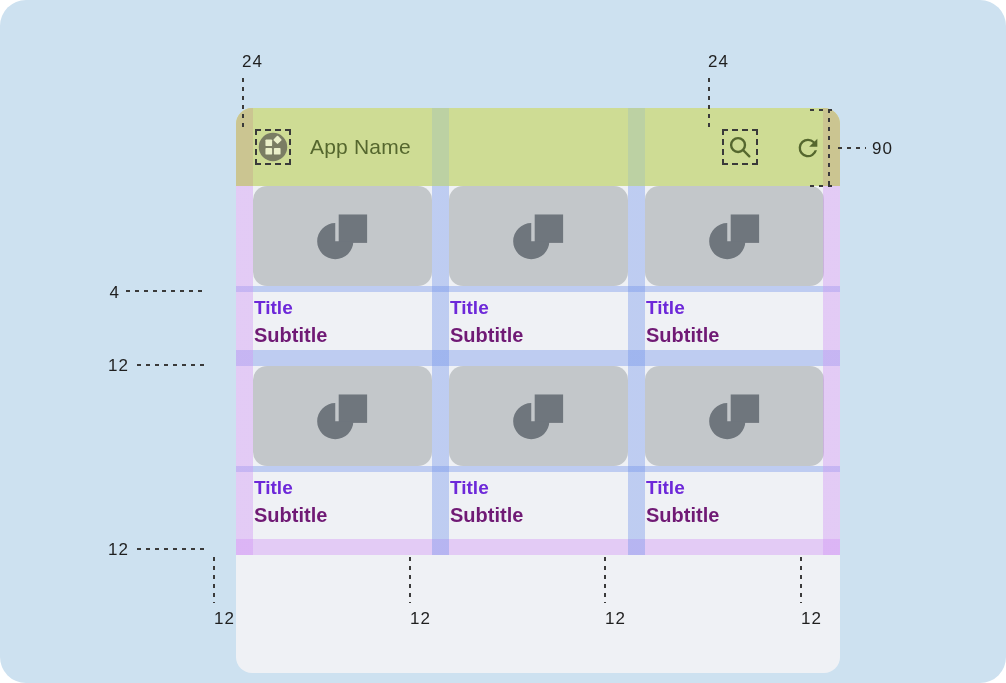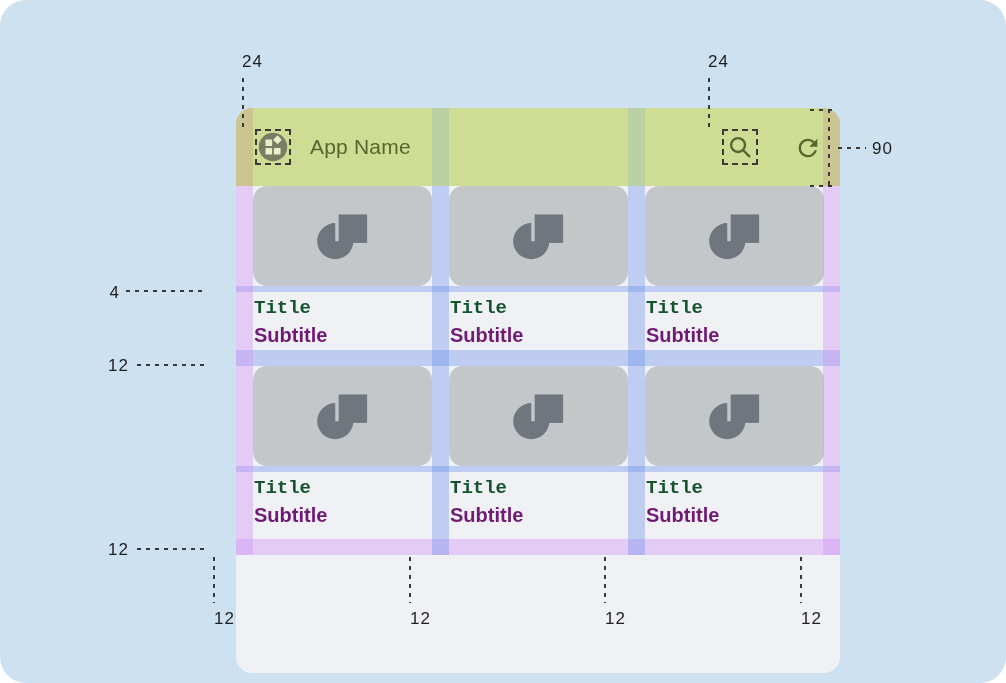--- a/index.html
+++ b/index.html
@@ -11,21 +11,21 @@
   .appbar{position:absolute;left:0;top:0;width:604px;height:78px;background:#CEDC94;}
   .appbar-title{position:absolute;left:74px;top:0;height:78px;display:flex;align-items:center;font-size:21px;color:#55672E;font-weight:500;letter-spacing:.2px;}
   .dashedbox{position:absolute;width:36px;height:36px;border:2px dashed #3a3a3a;box-sizing:border-box;display:flex;align-items:center;justify-content:center;}
   .box-nav{left:19px;top:21px;}
   .box-search{left:486px;top:21px;}
   .refresh-wrap{position:absolute;left:558px;top:26px;width:28px;height:28px;}
 
   
   .cell{position:absolute;width:179px;}
   .img-block{width:179px;height:100px;border-radius:14px;background:#C3C7CA;display:flex;align-items:center;justify-content:center;}
-  .card-title{margin:11px 0 0 1px;font-size:19px;font-weight:600;color:#14532d;line-height:22px;font-family:Liberation Mono, monospace;}
+  .card-title{margin:11px 0 0 1px;font-size:19px;font-weight:600;color:#6d28d9;line-height:22px;}
   .card-sub{margin:7px 0 0 1px;font-size:20px;font-weight:700;color:#701a75;line-height:19px;}
 
   
   .hstrip{position:absolute;left:0;width:604px;background:rgba(110,145,235,0.38);}
   .hstrip.purple{background:rgba(210,150,245,0.42);}
   .vstrip{position:absolute;top:0;width:17px;height:447px;}
   .vstrip.margin{background:linear-gradient(to bottom,#CBC591 0 78px,rgba(210,150,245,0.42) 78px 100%);}
   .vstrip.gutter{background:linear-gradient(to bottom,#BCD1A3 0 78px,rgba(110,145,235,0.38) 78px 100%);}
 
   

